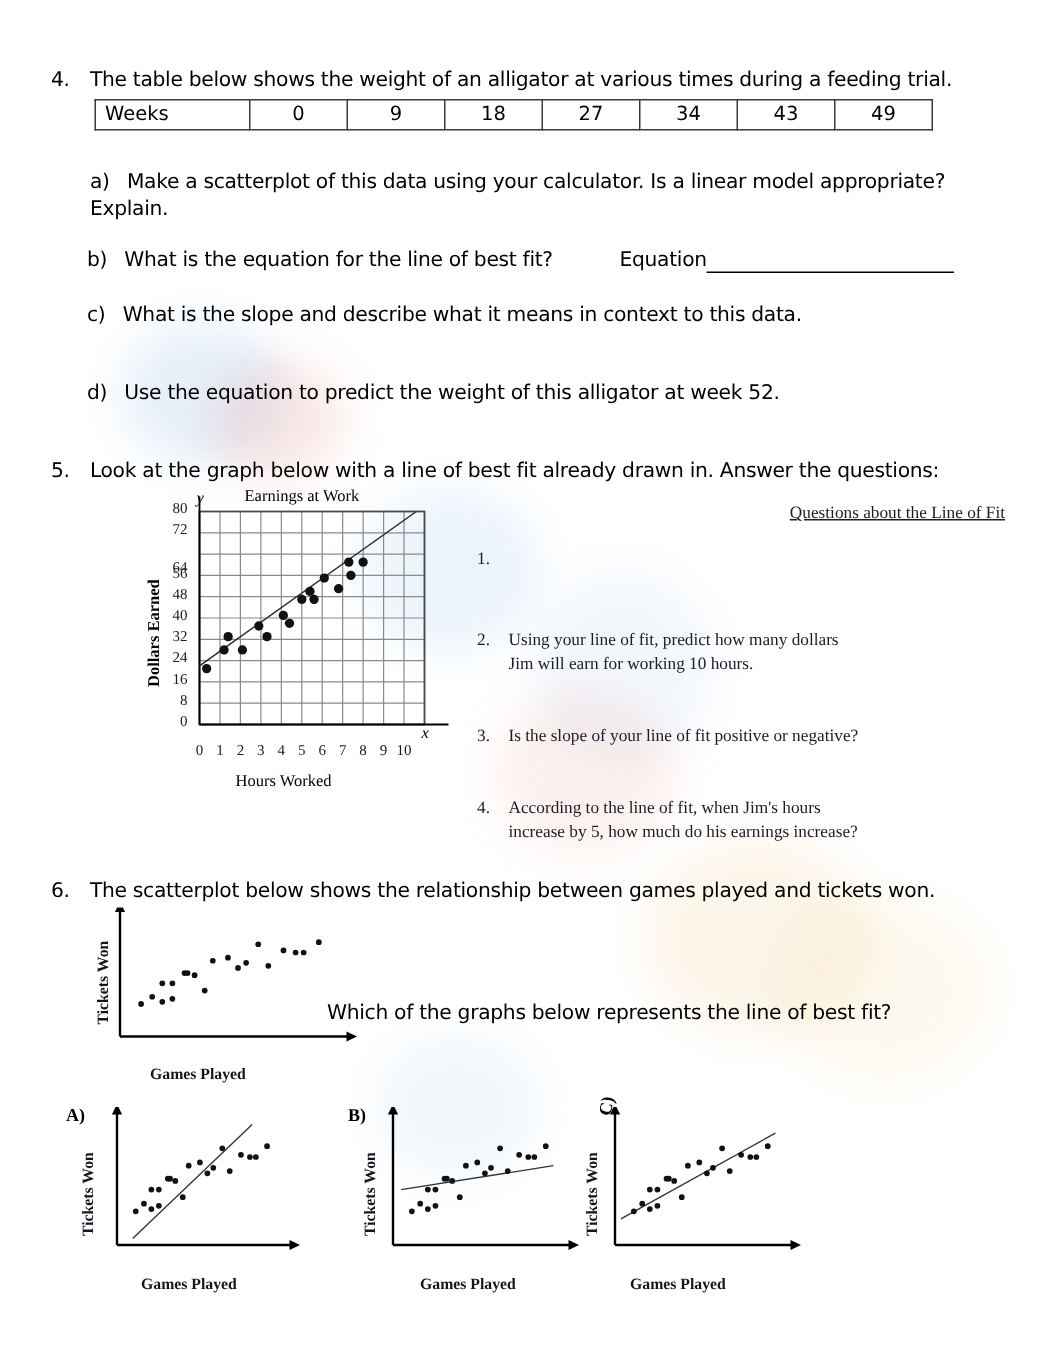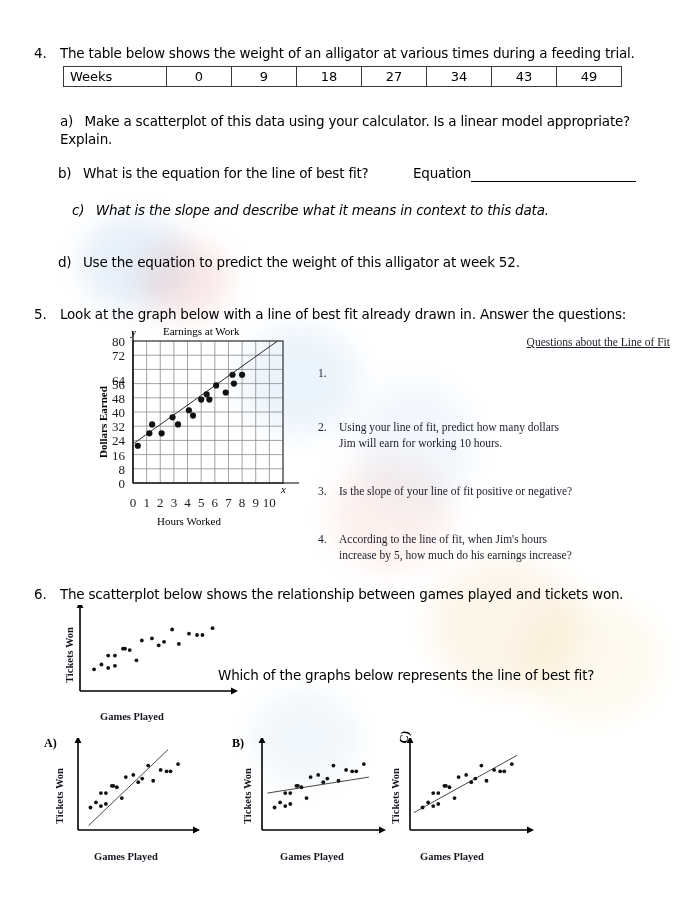--- a/index.html
+++ b/index.html
@@ -77,21 +77,21 @@
   }
   .axis-letter {
     position: absolute;
     font-family: "Liberation Serif", serif;
     font-style: italic;
     font-size: 11px;
   }
   .ytick, .xtick {
     position: absolute;
     font-family: "Liberation Serif", serif;
-    font-size: 13px;
+    font-size: 10px;
     color: #1a1a1a;
   }
   .ytick { text-align: right; width: 22px; }
   .xtick { text-align: center; width: 14px; }
   .axis-name {
     position: absolute;
     font-family: "Liberation Serif", serif;
     font-size: 11px;
   }
   .axis-name.vertical {
@@ -186,21 +186,21 @@
   <span class="hw">a)</span>
   <span class="hw" style="margin-left:7px;">Make a scatterplot of this data using your calculator.  Is a linear model appropriate?  Explain.</span>
 </div>
 
 <div class="qblock" style="left:58px; top:164px; width:620px;">
   <span class="hw">b)</span>
   <span class="hw" style="margin-left:7px;">What is the equation for the line of best fit?</span>
   <span class="hw" style="margin-left:40px;">Equation</span><span class="blankline" style="width:165px;"></span>
 </div>
 
-<div class="qblock" style="left:72px; top:201px; width:620px;font-style:italic;">
+<div class="qblock" style="left:58px; top:201px; width:620px;">
   <span class="hw">c)</span>
   <span class="hw" style="margin-left:7px;">What is the slope and describe what it means in context to this data.</span>
 </div>
 
 <div class="qblock" style="left:58px; top:253px; width:620px;">
   <span class="hw">d)</span>
   <span class="hw" style="margin-left:7px;">Use the equation to predict the weight of this alligator at week 52.</span>
 </div>
 
 <div class="qblock" style="left:34px; top:305px; width:636px;">

